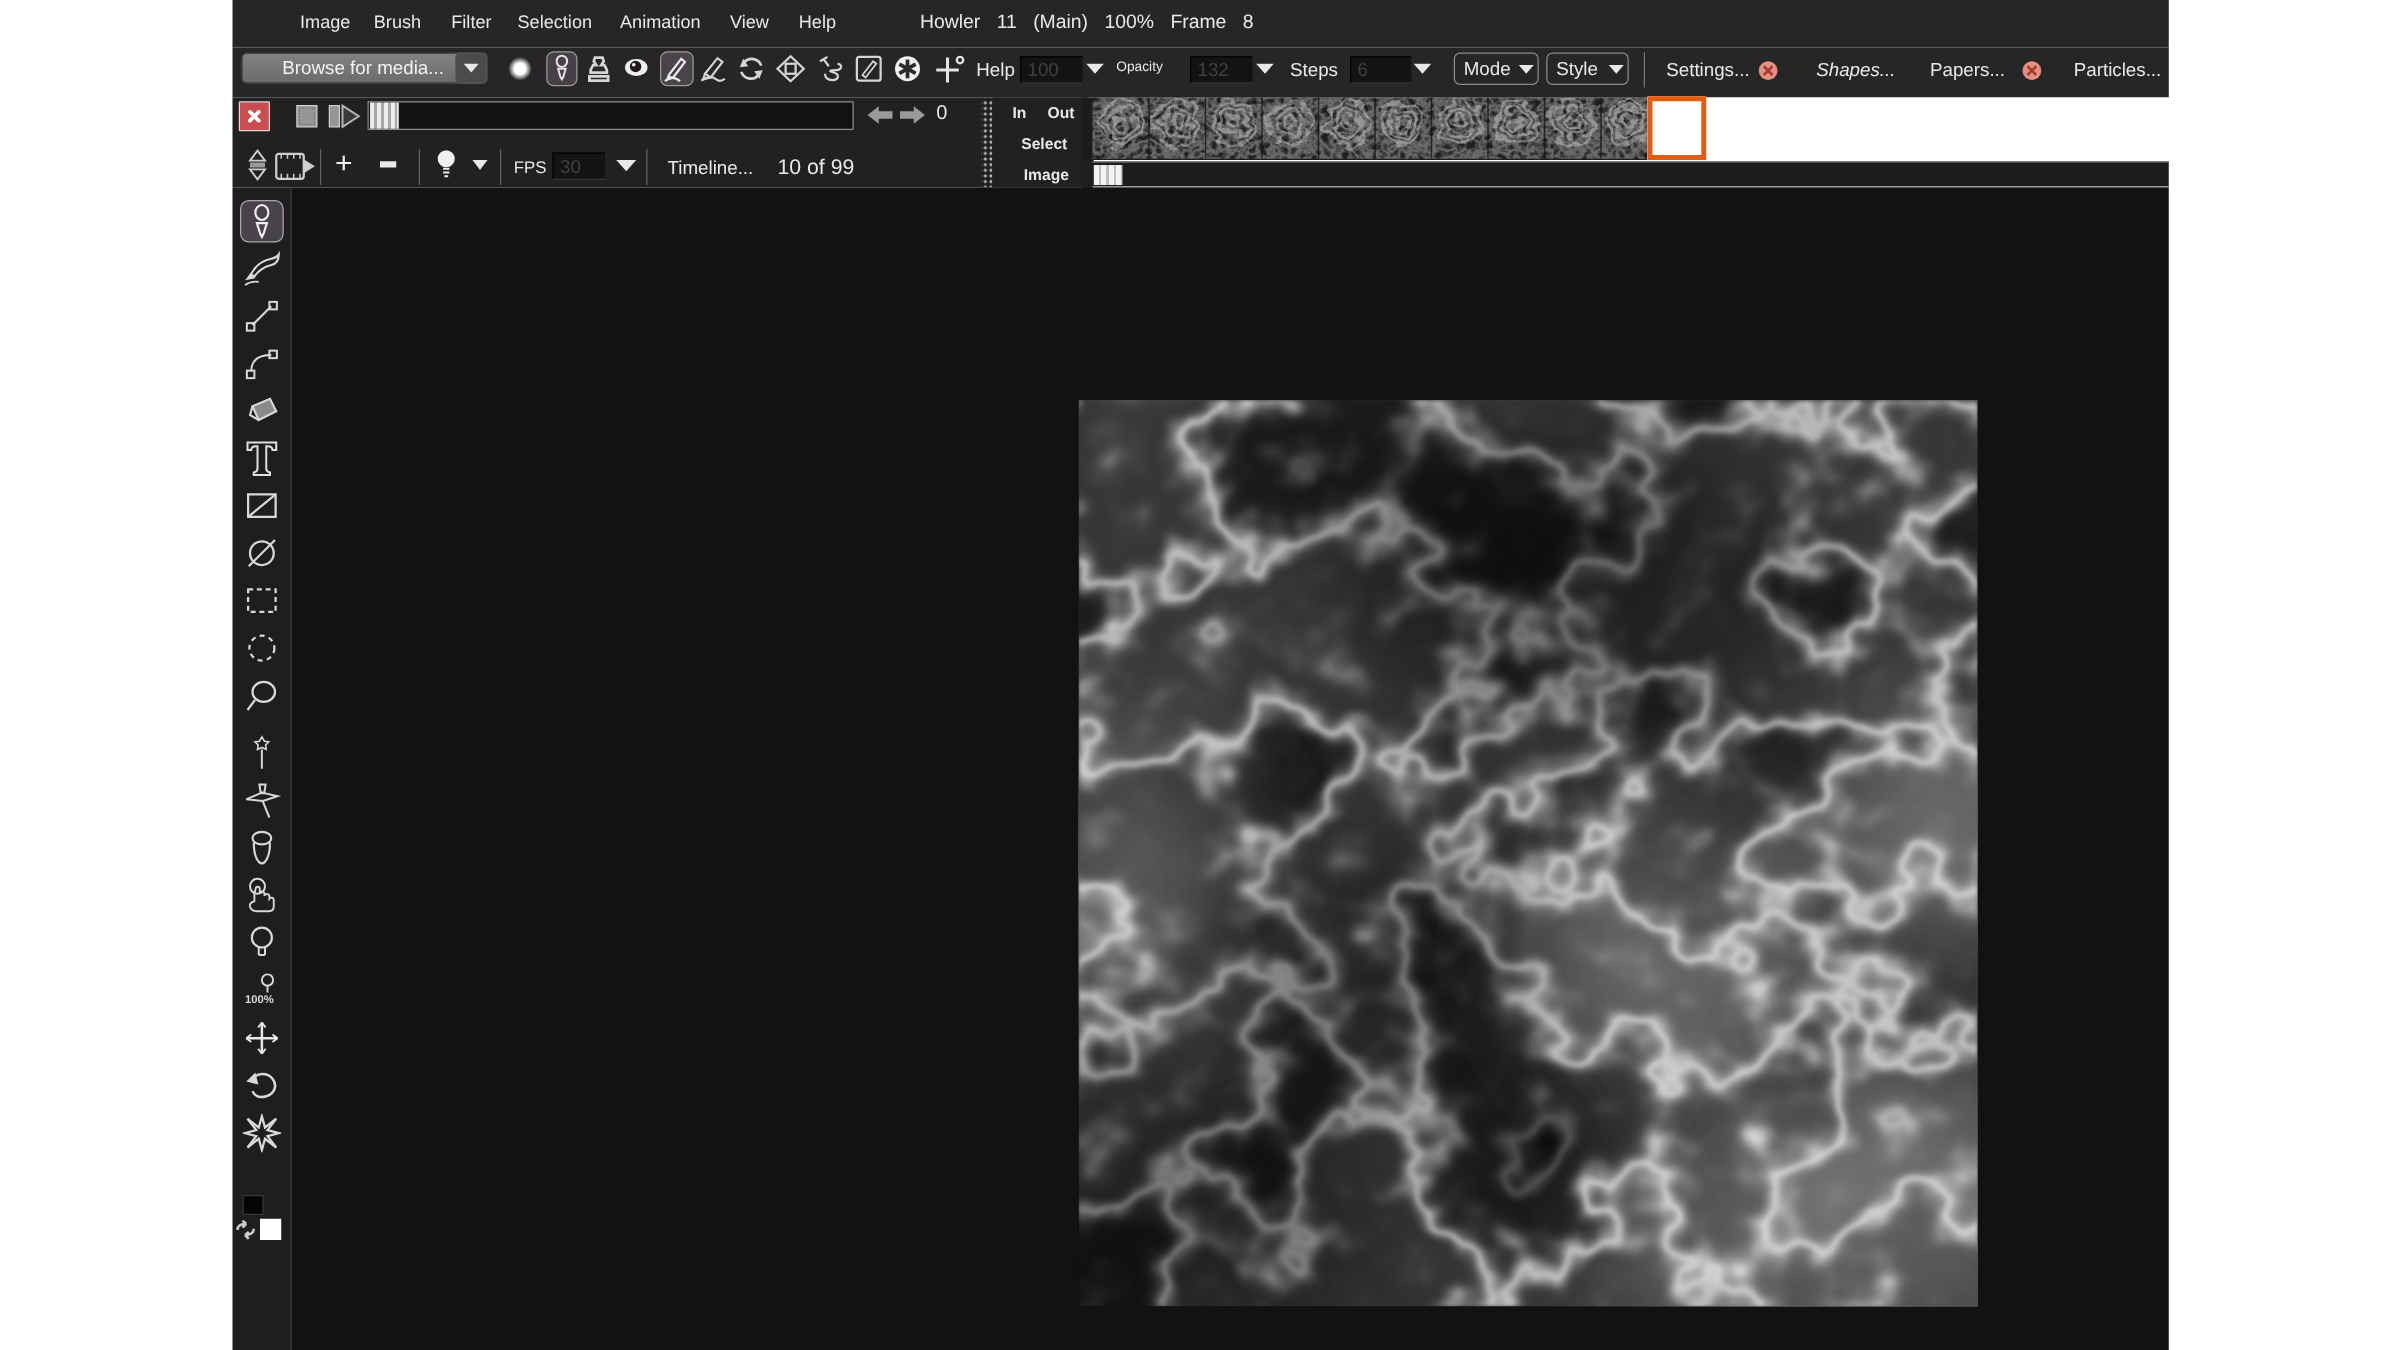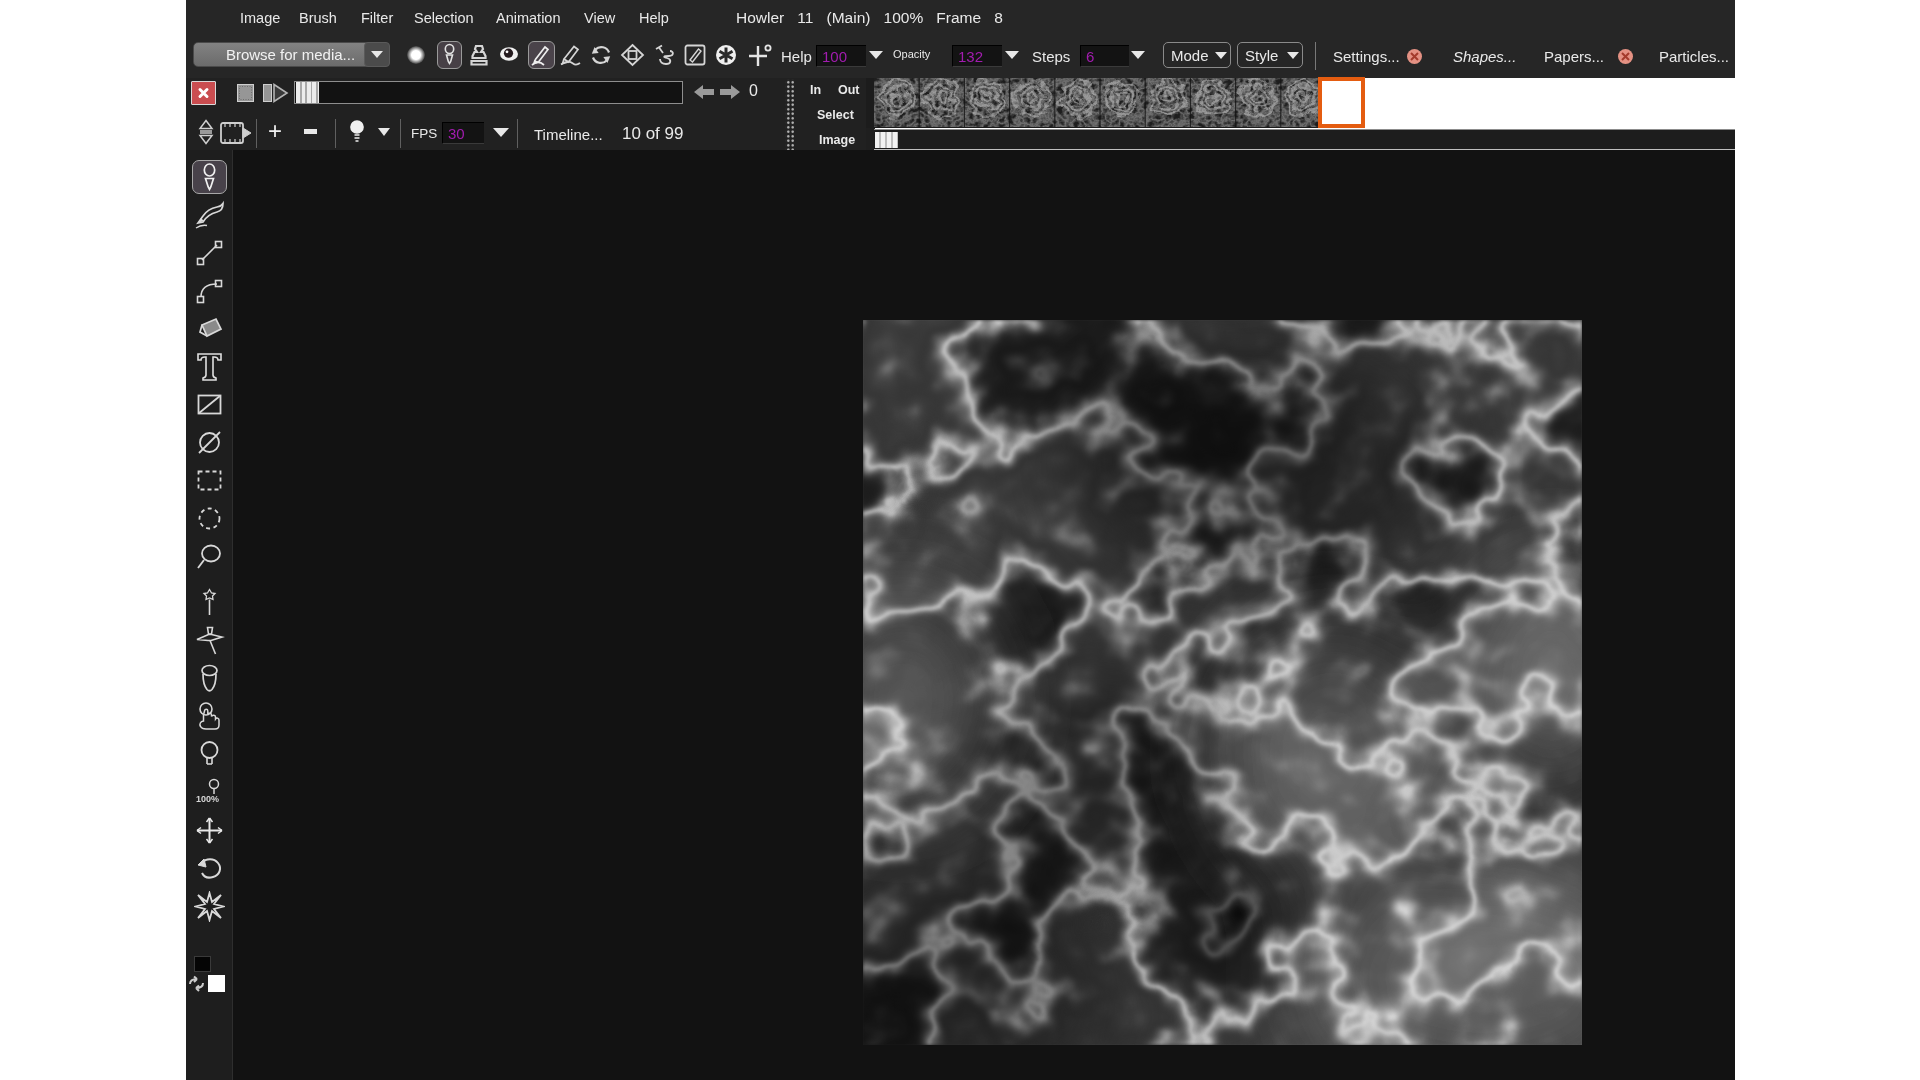--- a/index.html
+++ b/index.html
@@ -1,20 +1,20 @@
 <!DOCTYPE html>
 <html><head>
 <meta charset="utf-8">
 <style>
   * { margin:0; padding:0; box-sizing:border-box; }
   html,body { width:1920px; height:1080px; background:#ffffff; overflow:hidden;
     font-family:"Liberation Sans", sans-serif; }
   .abs { position:absolute; }
   .txt { position:absolute; color:#e9e9e9; font-size:14.5px; white-space:nowrap; }
-  .val { position:absolute; color:#a21caf; font-size:15px; white-space:nowrap; }
+  .val { position:absolute; color:#404040; font-size:15px; white-space:nowrap; }
   .inp { position:absolute; background:#131313; border-top:1px solid #000;
          border-left:1px solid #000; border-bottom:1px solid #3a3a3a; }
   .sep2 { position:absolute; width:1px; background:#606060; }
 </style>
 </head>
 <body>
 
 <div class="abs" id="menubar" style="left:186px;top:0;width:1549px;height:38px;background:#262626;">
 </div>
 <div class="txt" style="left:198px;top:10px;margin-top:32px;">File</div>

